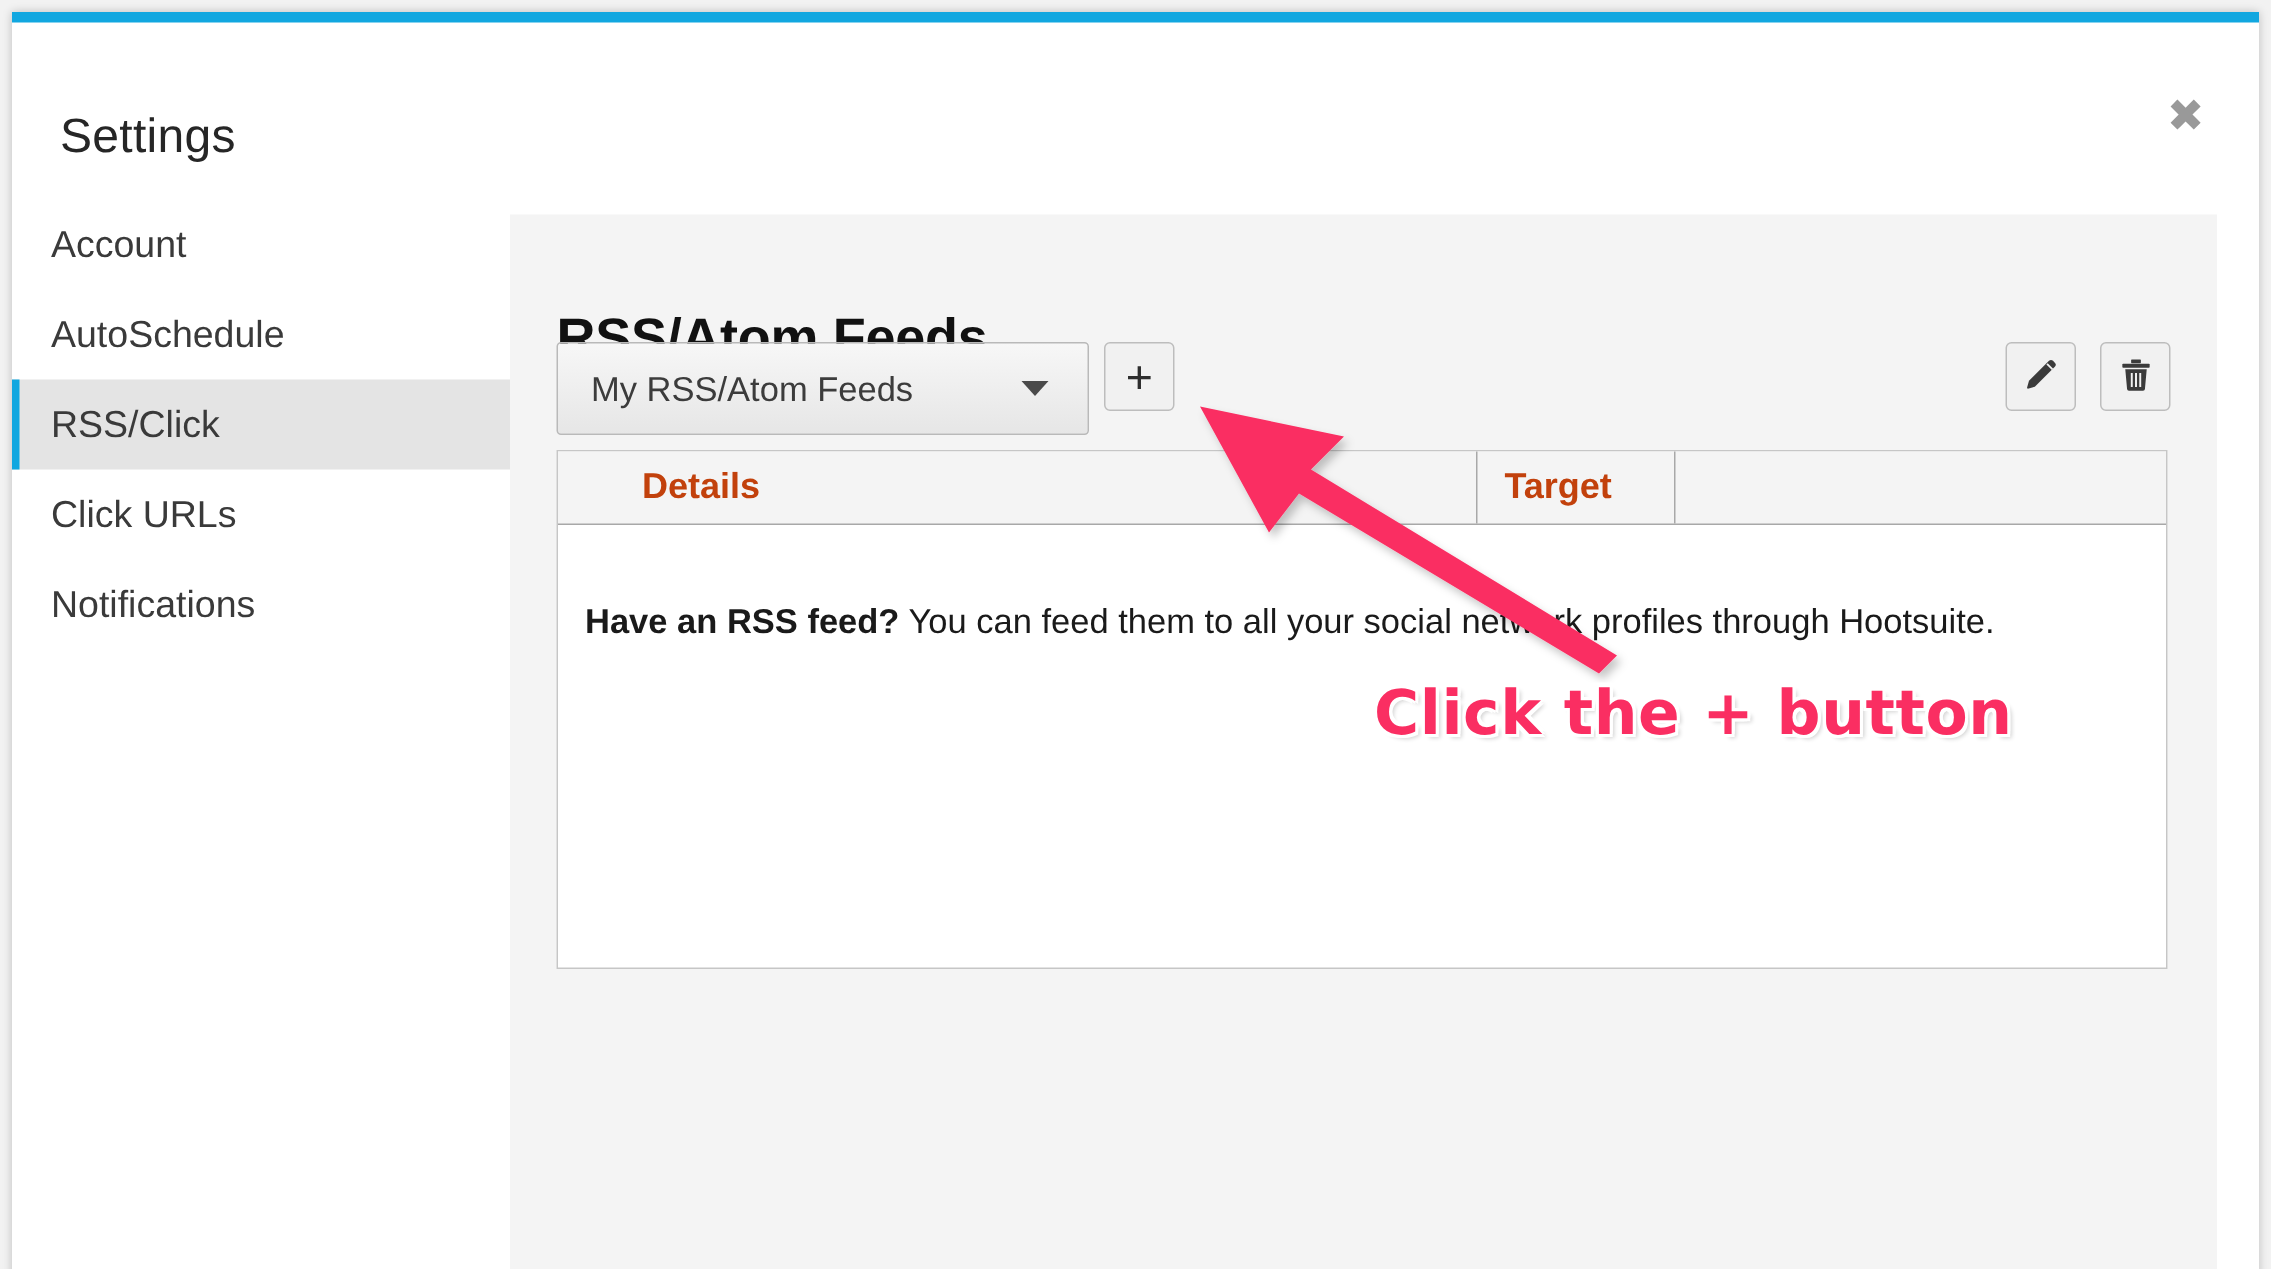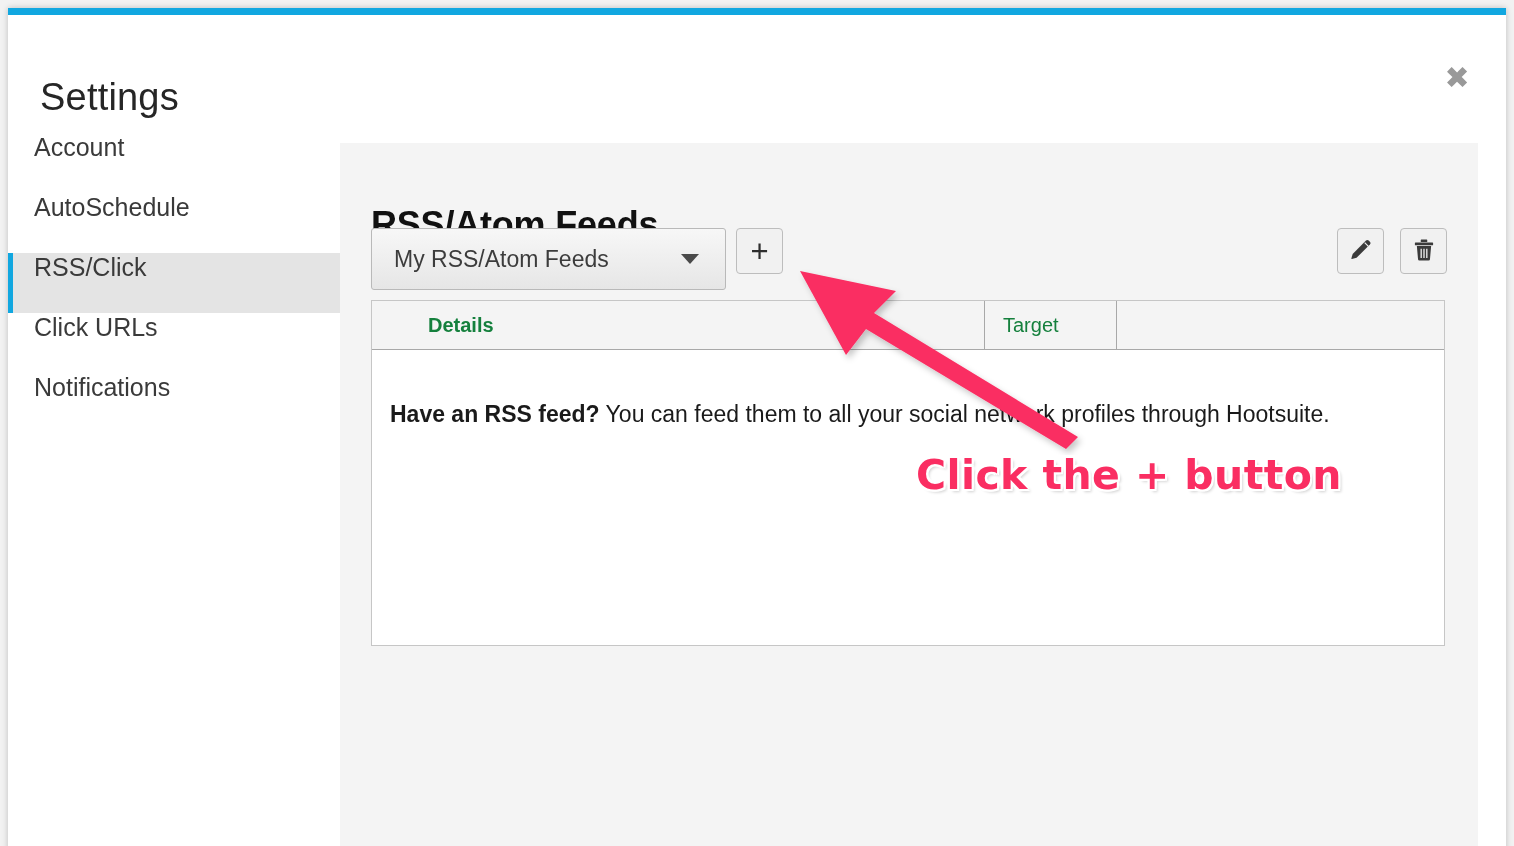--- a/index.html
+++ b/index.html
@@ -34,21 +34,21 @@
     border-top: 7px solid #11a7e0;
     box-shadow: 0 0 6px rgba(0,0,0,0.22);
     box-sizing: border-box;
     overflow: hidden;
   }
 
   .modal-title {
     position: absolute;
     left: 32px;
     top: 38px;
-    font-size: 38px;
+    font-size: 32px;
     font-weight: 400;
     color: #262626;
     letter-spacing: 0.2px;
     line-height: 1;
   }
 
   .close-btn {
     position: absolute;
     right: 32px;
     top: 46px;
@@ -72,21 +72,21 @@
   .sidebar {
     position: absolute;
     left: 0;
     top: 118px;
     width: 332px;
   }
   .side-item {
     position: relative;
     height: 60px;
     display: flex;
-    align-items: flex-start;
+    align-items: center;
     padding-left: 26px;
     box-sizing: border-box;
     font-size: 25px;
     color: #3a3a3a;
     cursor: pointer;
     font-weight: 400;
   }
   .side-item.active {
     background: #e4e4e4;
   }
@@ -211,35 +211,35 @@
   }
   .thead {
     display: flex;
     height: 48px;
     background: #f4f4f4;
     border-bottom: 1px solid #a8a8a8;
   }
   .th {
     display: flex;
     align-items: center;
-    font-size: 20px;
-    color: #15803d;
+    font-size: 24px;
+    color: #c2410c;
     box-sizing: border-box;
   }
   .th.details {
     width: 612px;
     padding-left: 56px;
     font-weight: bold;
   }
   .th.target {
     width: 133px;
     padding-left: 18px;
     border-left: 1px solid #a8a8a8;
     border-right: 1px solid #a8a8a8;
-    font-weight: 400;
+    font-weight: 700;
   }
   .th.spacer { flex: 1; }
 
   .tbody {
     padding: 22px 0 0 18px;
   }
   .empty-msg {
     font-size: 23px;
     color: #1a1a1a;
     line-height: 1.72;

